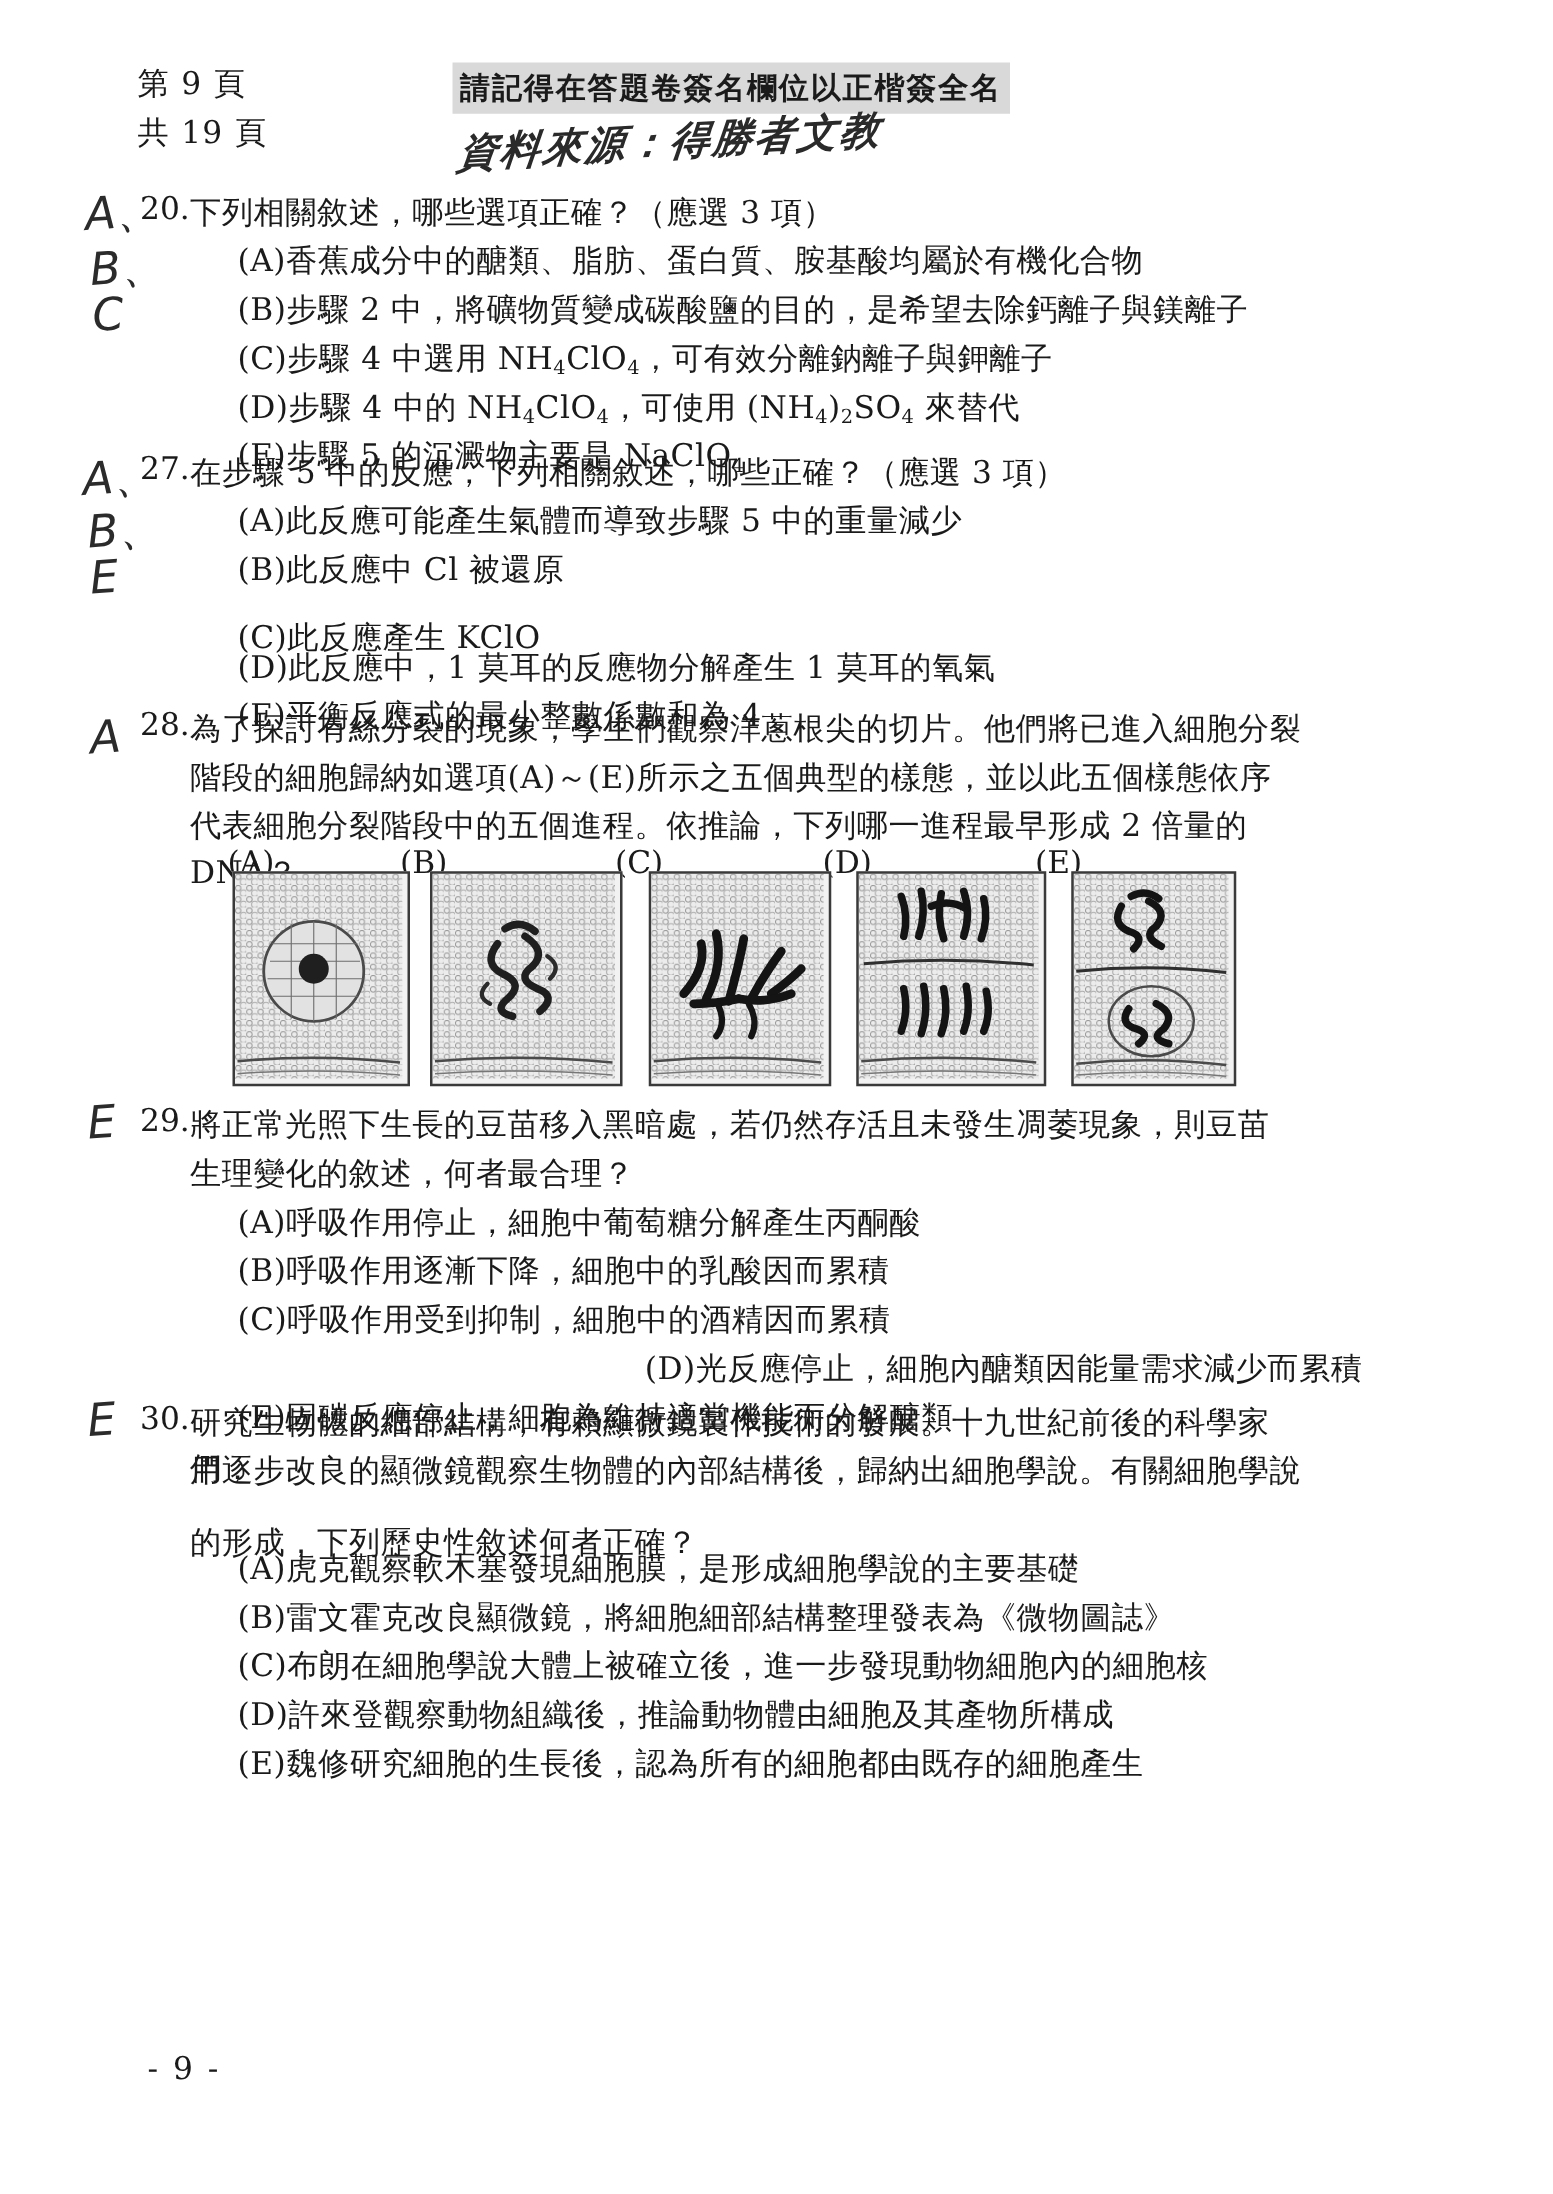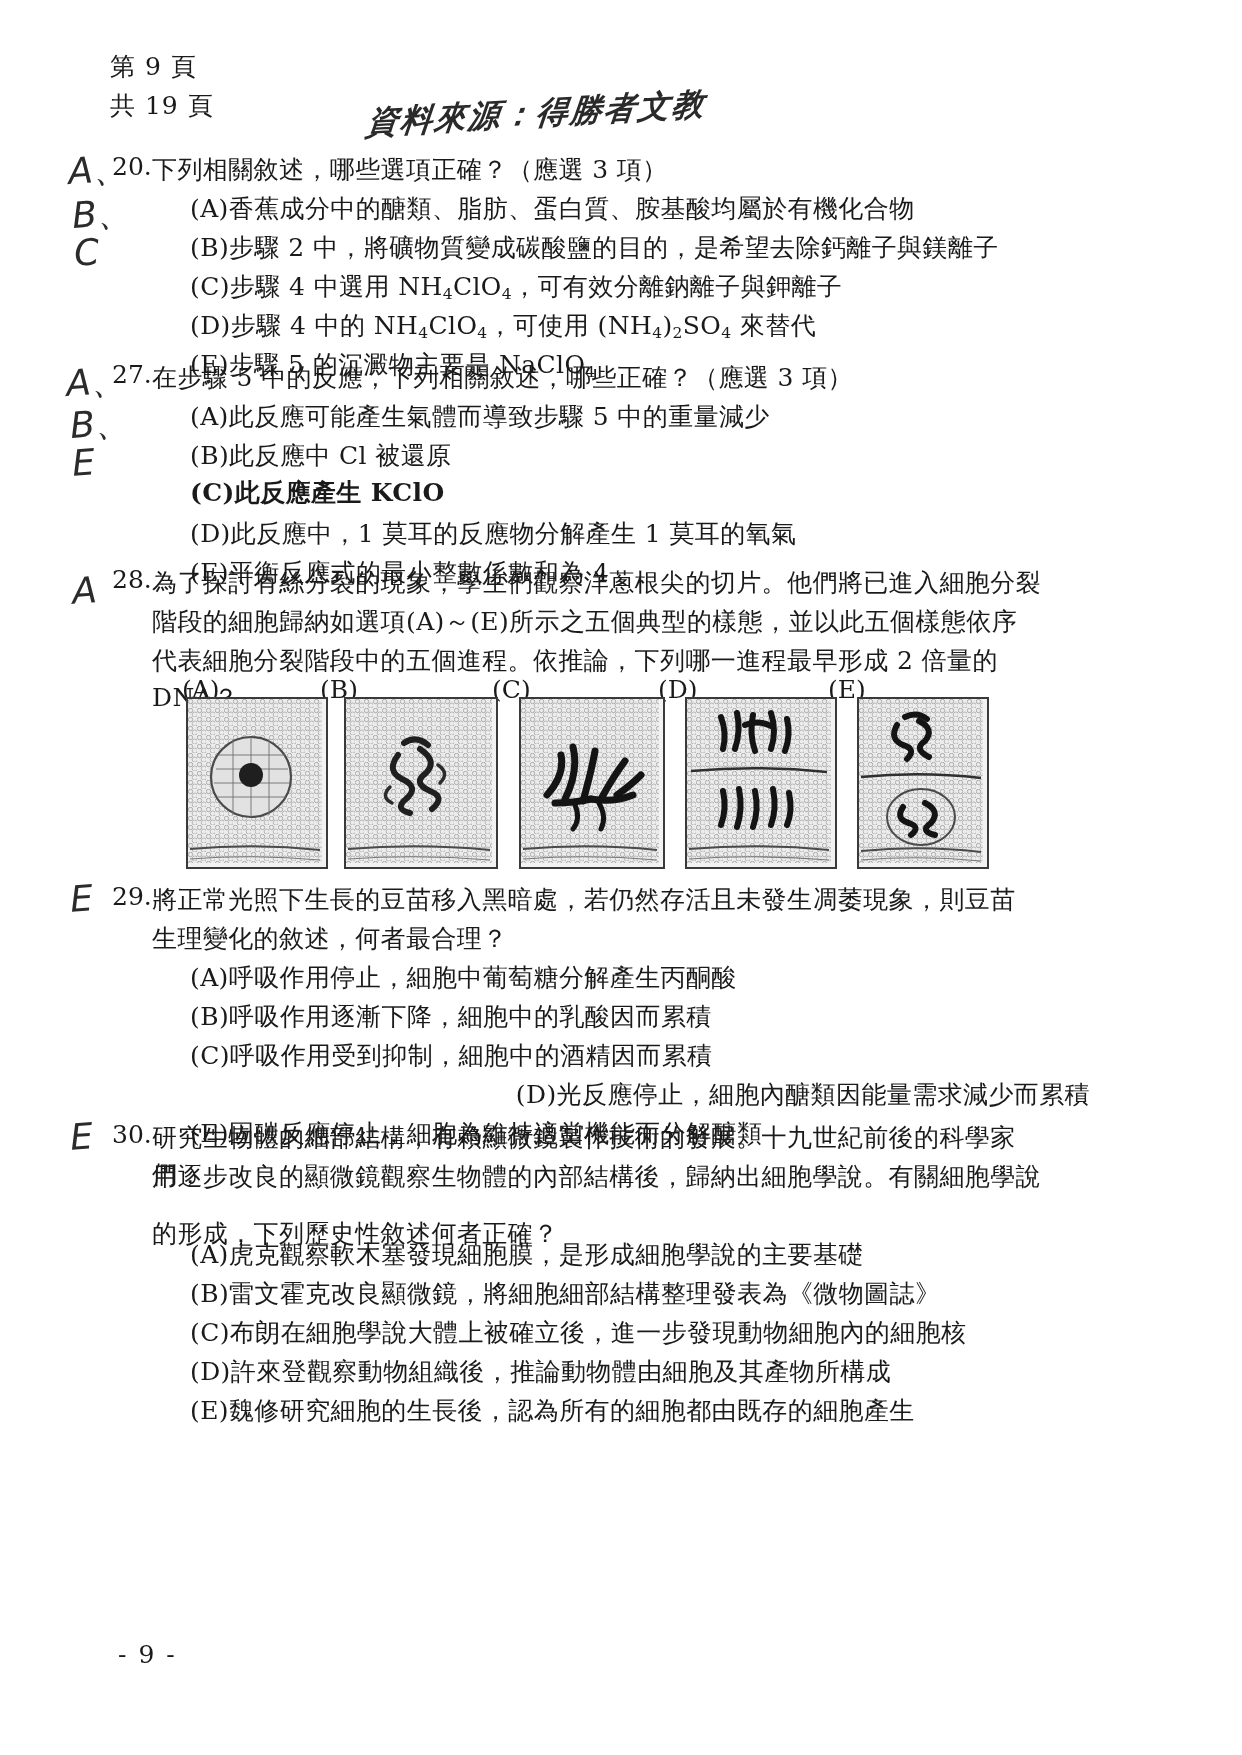--- a/index.html
+++ b/index.html
@@ -86,20 +86,21 @@
 </head>
 <body>
 
 <div class="page">
 
   <div class="header">
     <div class="hdr-left">
       <div>第 9 頁</div>
       <div>共 19 頁</div>
     </div>
+    <div class="hdr-note">請記得在答題卷簽名欄位以正楷簽全名</div>
     <div class="hdr-hand">資料來源：得勝者文教</div>
   </div>
 
   <div class="q" style="top:152px;">
     <div class="qnum">20.</div>
     <div class="qstem">下列相關敘述，哪些選項正確？（應選 3 項）</div>
     <div class="opt" style="top:39px;">(A)香蕉成分中的醣類、脂肪、蛋白質、胺基酸均屬於有機化合物</div>
     <div class="opt" style="top:78px;">(B)步驟 2 中，將礦物質變成碳酸鹽的目的，是希望去除鈣離子與鎂離子</div>
     <div class="opt" style="top:117px;">(C)步驟 4 中選用 NH<sub>4</sub>ClO<sub>4</sub>，可有效分離鈉離子與鉀離子</div>
     <div class="opt" style="top:156px;">(D)步驟 4 中的 NH<sub>4</sub>ClO<sub>4</sub>，可使用 (NH<sub>4</sub>)<sub>2</sub>SO<sub>4</sub> 來替代</div>
@@ -107,21 +108,21 @@
   </div>
   <div class="hand" style="left:68px;top:146px;">A、</div>
   <div class="hand" style="left:72px;top:190px;">B、</div>
   <div class="hand" style="left:74px;top:232px;">C</div>
 
   <div class="q" style="top:360px;">
     <div class="qnum">27.</div>
     <div class="qstem">在步驟 5 中的反應，下列相關敘述，哪些正確？（應選 3 項）</div>
     <div class="opt" style="top:39px;">(A)此反應可能產生氣體而導致步驟 5 中的重量減少</div>
     <div class="opt" style="top:78px;">(B)此反應中 Cl 被還原</div>
-    <div class="opt" style="top:115px;font-weight:bold;">(C)此反應產生 KClO</div>
+    <div class="opt" style="top:132px;">(C)此反應產生 KClO</div>
     <div class="opt" style="top:156px;">(D)此反應中，1 莫耳的反應物分解產生 1 莫耳的氧氣</div>
     <div class="opt" style="top:195px;">(E)平衡反應式的最小整數係數和為 4</div>
   </div>
   <div class="hand" style="left:66px;top:358px;">A、</div>
   <div class="hand" style="left:70px;top:400px;">B、</div>
   <div class="hand" style="left:72px;top:442px;">E</div>
 
   <div class="q" style="top:565px;">
     <div class="qnum">28.</div>
     <div class="qstem" style="top:0px;">為了探討有絲分裂的現象，學生們觀察洋蔥根尖的切片。他們將已進入細胞分裂</div>

